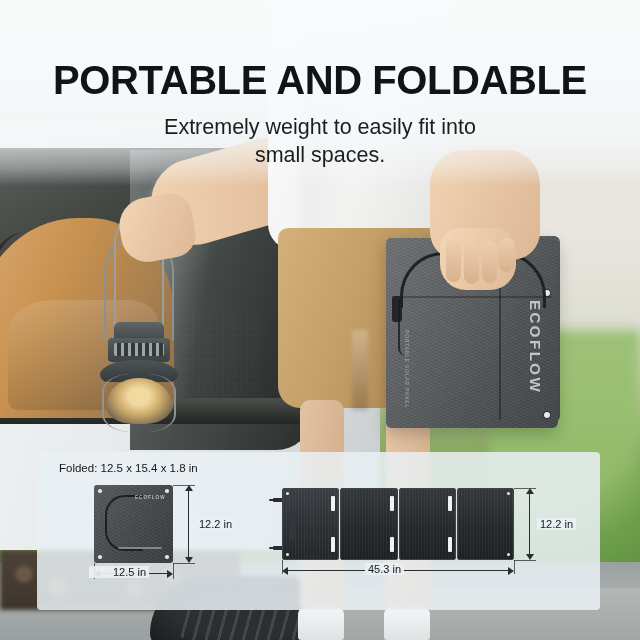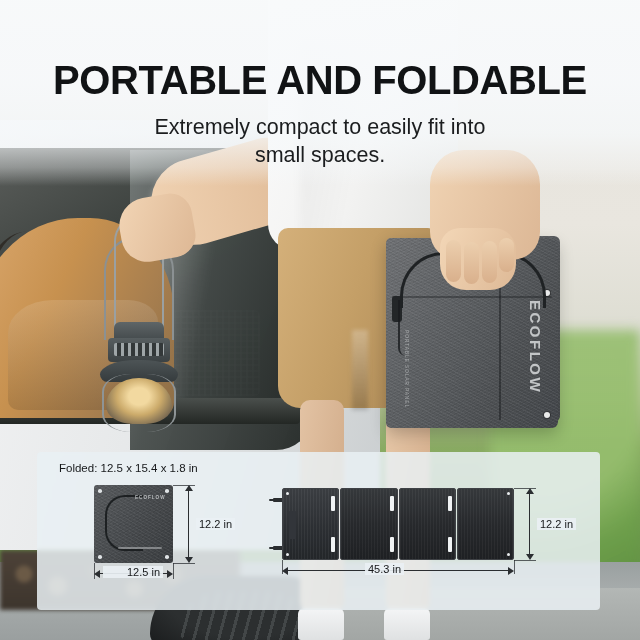--- a/index.html
+++ b/index.html
@@ -506,21 +506,21 @@
       <div class="finger" style="left:24px; top:14px;"></div>
       <div class="finger" style="left:42px; top:13px;"></div>
       <div class="finger" style="left:59px; top:10px; height:34px;"></div>
     </div>
   </div>
 
   <div class="top-wash"></div>
 
   <div class="headline">PORTABLE AND FOLDABLE</div>
   <div class="subhead">
-    <div>Extremely compact to easily fit into</div>
+    <div>Extremely weight to easily fit into</div>
     <div>small spaces.</div>
   </div>
 
   <div class="dimpanel">
 
     <div class="dim-title" id="folded-title">Folded: 12.5 x 15.4 x 1.8 in</div>
 
     <div class="folded-prod">
       <div class="folded-handle"></div>
       <div class="folded-logo">ECOFLOW</div>
@@ -532,21 +532,21 @@
     </div>
 
     <div class="tick-h" style="left:136px; top:33px; width:22px;"></div>
     <div class="tick-h" style="left:136px; top:111px; width:22px;"></div>
     <div class="arrow-v" style="left:151px; top:38px; height:68px;"></div>
     <div class="dim-label" style="left:159px; top:66px;">12.2 in</div>
 
     <div class="tick-v" style="left:57px; top:111px; height:16px;"></div>
     <div class="tick-v" style="left:136px; top:111px; height:16px;"></div>
     <div class="arrow-h" style="left:62px; top:121px; width:69px;"></div>
-    <div class="dim-label" style="left:66px; top:114px;padding-left:24px;">12.5 in</div>
+    <div class="dim-label" style="left:52px; top:114px;padding-left:24px;">12.5 in</div>
 
     <div class="connector" style="left:236px; top:46px;"></div>
     <div class="connector" style="left:236px; top:94px;"></div>
     <div class="unfolded-prod">
       <div class="seg first">
         <div class="jbox"></div>
         <div class="seg-grommet" style="left:3px; top:3px;"></div>
         <div class="seg-grommet" style="left:3px; bottom:3px;"></div>
         <div class="hinge-slot t" style="right:3px;"></div>
         <div class="hinge-slot b" style="right:3px;"></div>

